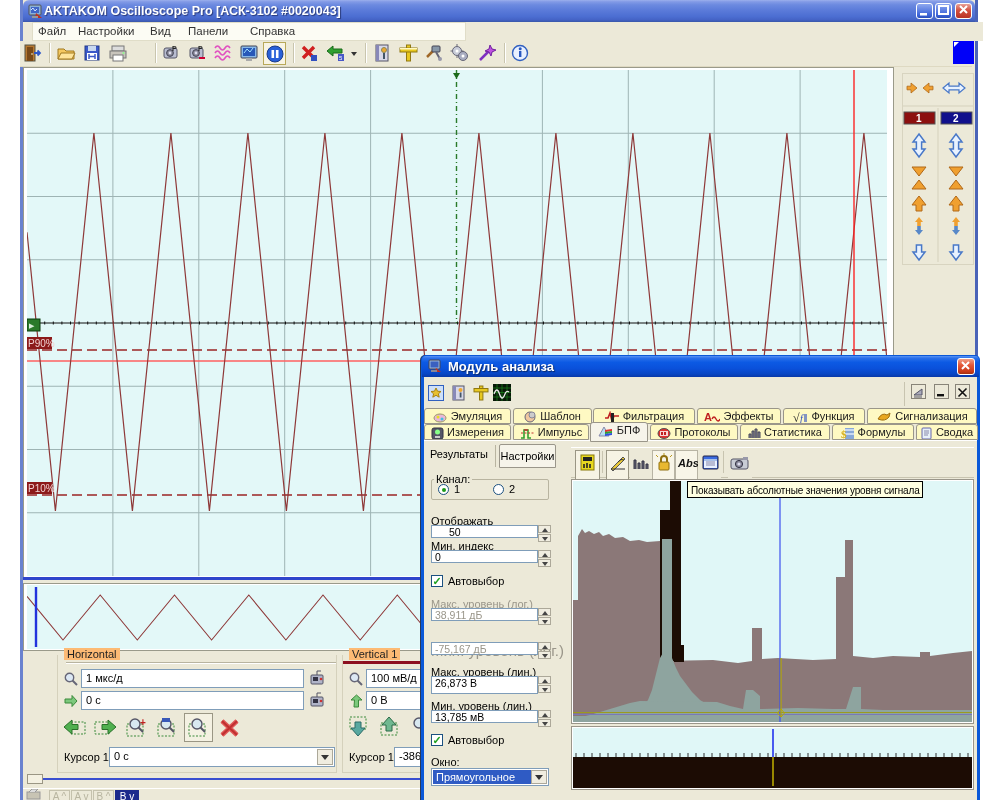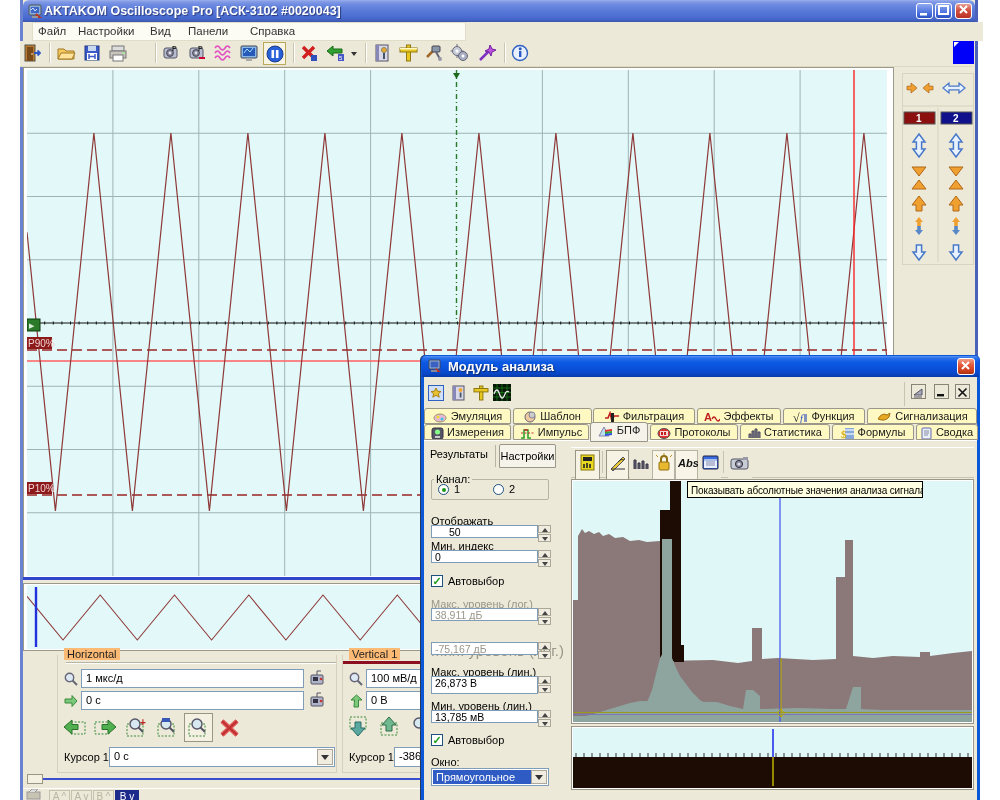--- a/index.html
+++ b/index.html
@@ -620,14 +620,14 @@
         <line x1="347" y1="25" x2="347" y2="29" stroke="#333"></line>
         <line x1="355" y1="25" x2="355" y2="29" stroke="#333"></line>
         <line x1="363" y1="25" x2="363" y2="29" stroke="#333"></line>
         <line x1="371" y1="25" x2="371" y2="29" stroke="#333"></line>
         <line x1="379" y1="25" x2="379" y2="29" stroke="#333"></line>
         <line x1="387" y1="25" x2="387" y2="29" stroke="#333"></line>
         <line x1="395" y1="25" x2="395" y2="29" stroke="#333"></line>
 <line x1="200" y1="1" x2="200" y2="29" stroke="#2233ee" stroke-width="1.6"></line>
 <line x1="200" y1="29" x2="200" y2="58" stroke="#b8a800" stroke-width="1.6"></line>
 </svg>
-  <div class="abs" style="left:263px;top:104px;width:236px;height:17px;background:#ffffe1;border:1px solid #000;font-size:10px;letter-spacing:-0.15px;padding:3px 0 0 3px;white-space:nowrap;z-index:5;overflow:hidden">Показывать абсолютные значения анализа сигнала</div>
+  <div class="abs" style="left:263px;top:104px;width:236px;height:17px;background:#ffffe1;border:1px solid #000;font-size:10px;letter-spacing:-0.15px;padding:3px 0 0 3px;white-space:nowrap;z-index:5;overflow:hidden">Показывать абсолютные значения уровня сигнала</div>
  </div>
 </div>
 </body></html>

